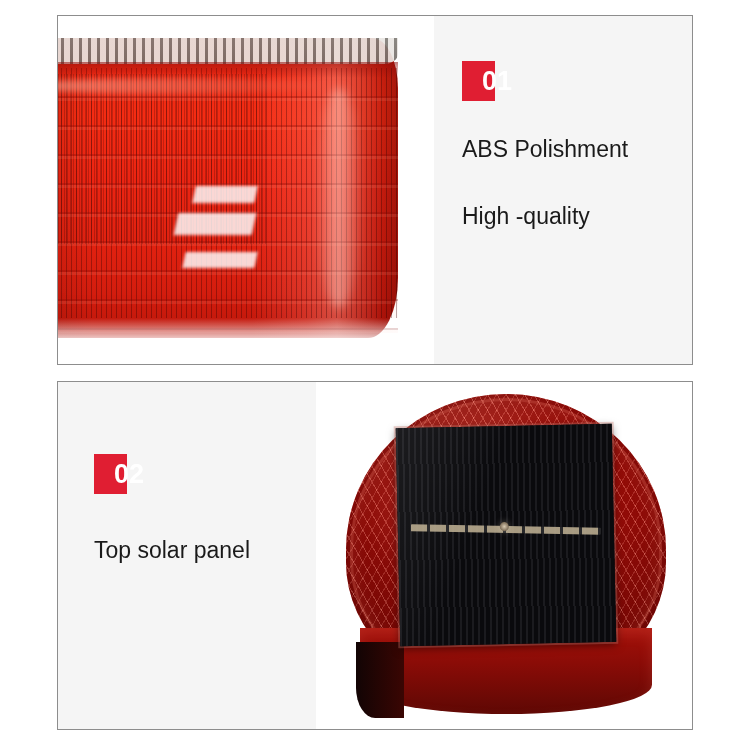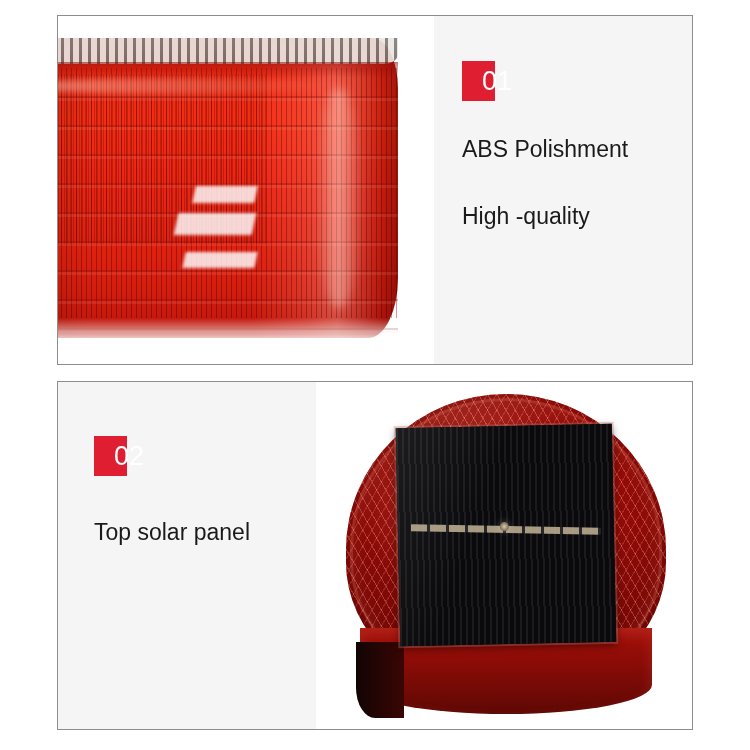--- a/index.html
+++ b/index.html
@@ -326,32 +326,32 @@
     border-radius: 50%;
     background: radial-gradient(circle, #d8c9b0 0%, #7a6a55 70%, #2a2520 100%);
     box-shadow: 0 0 7px rgba(255,240,220,0.35);
   }
 
   
   .callout {
     position: absolute;
   }
   .callout-1 { left: 404px; top: 45px; width: 230px; }
-  .callout-2 { left: 36px;  top: 54px; width: 250px; }
+  .callout-2 { left: 36px;  top: 72px; width: 250px; }
 
   .badge {
     width: 33px;
     height: 40px;
     background: #e01e32;
     color: #ffffff;
     font-size: 27px;
     line-height: 40px;
     text-align: center;
     letter-spacing: 0px;
-    font-weight: 400;
+    font-weight: 700;
     box-sizing: border-box;
     padding-left: 20px;
   }
 
   .feature-text {
     color: #1a1a1a;
     font-size: 23px;
     line-height: 38px;
     white-space: nowrap;
   }

